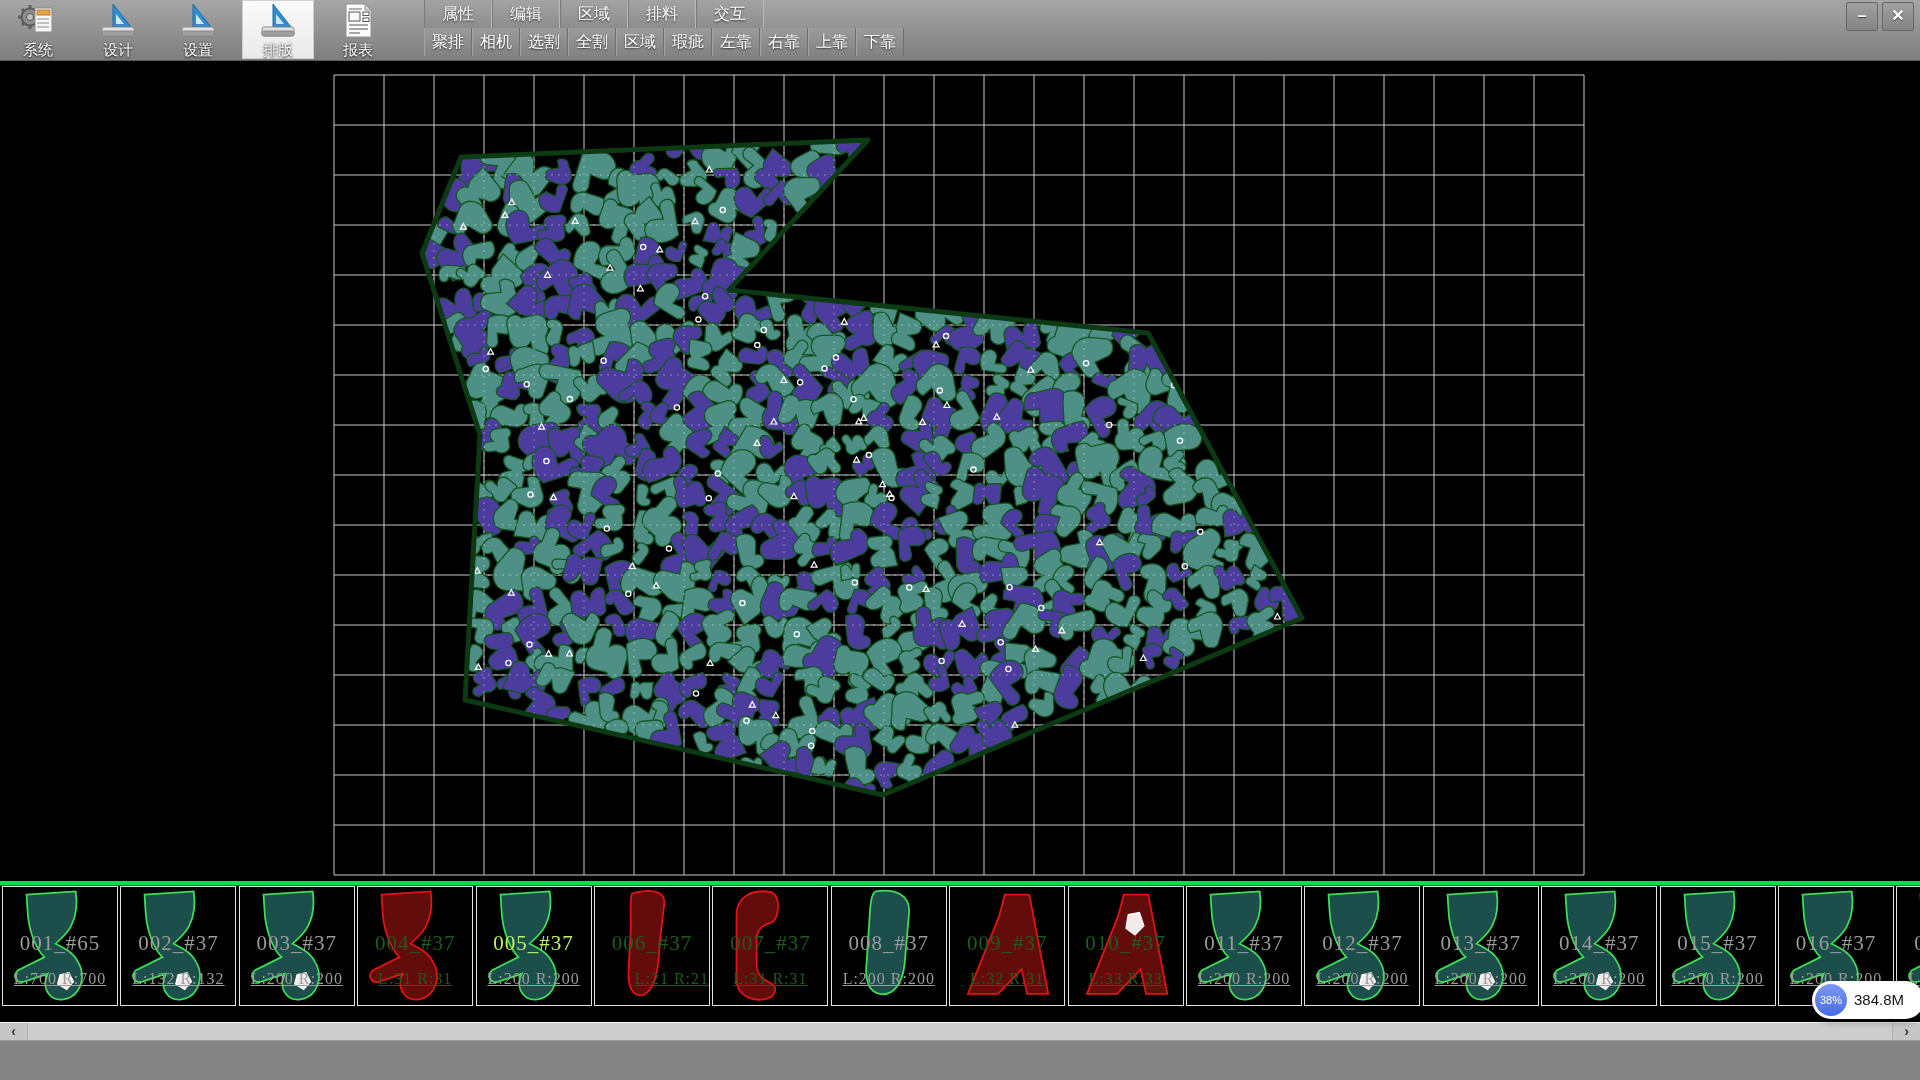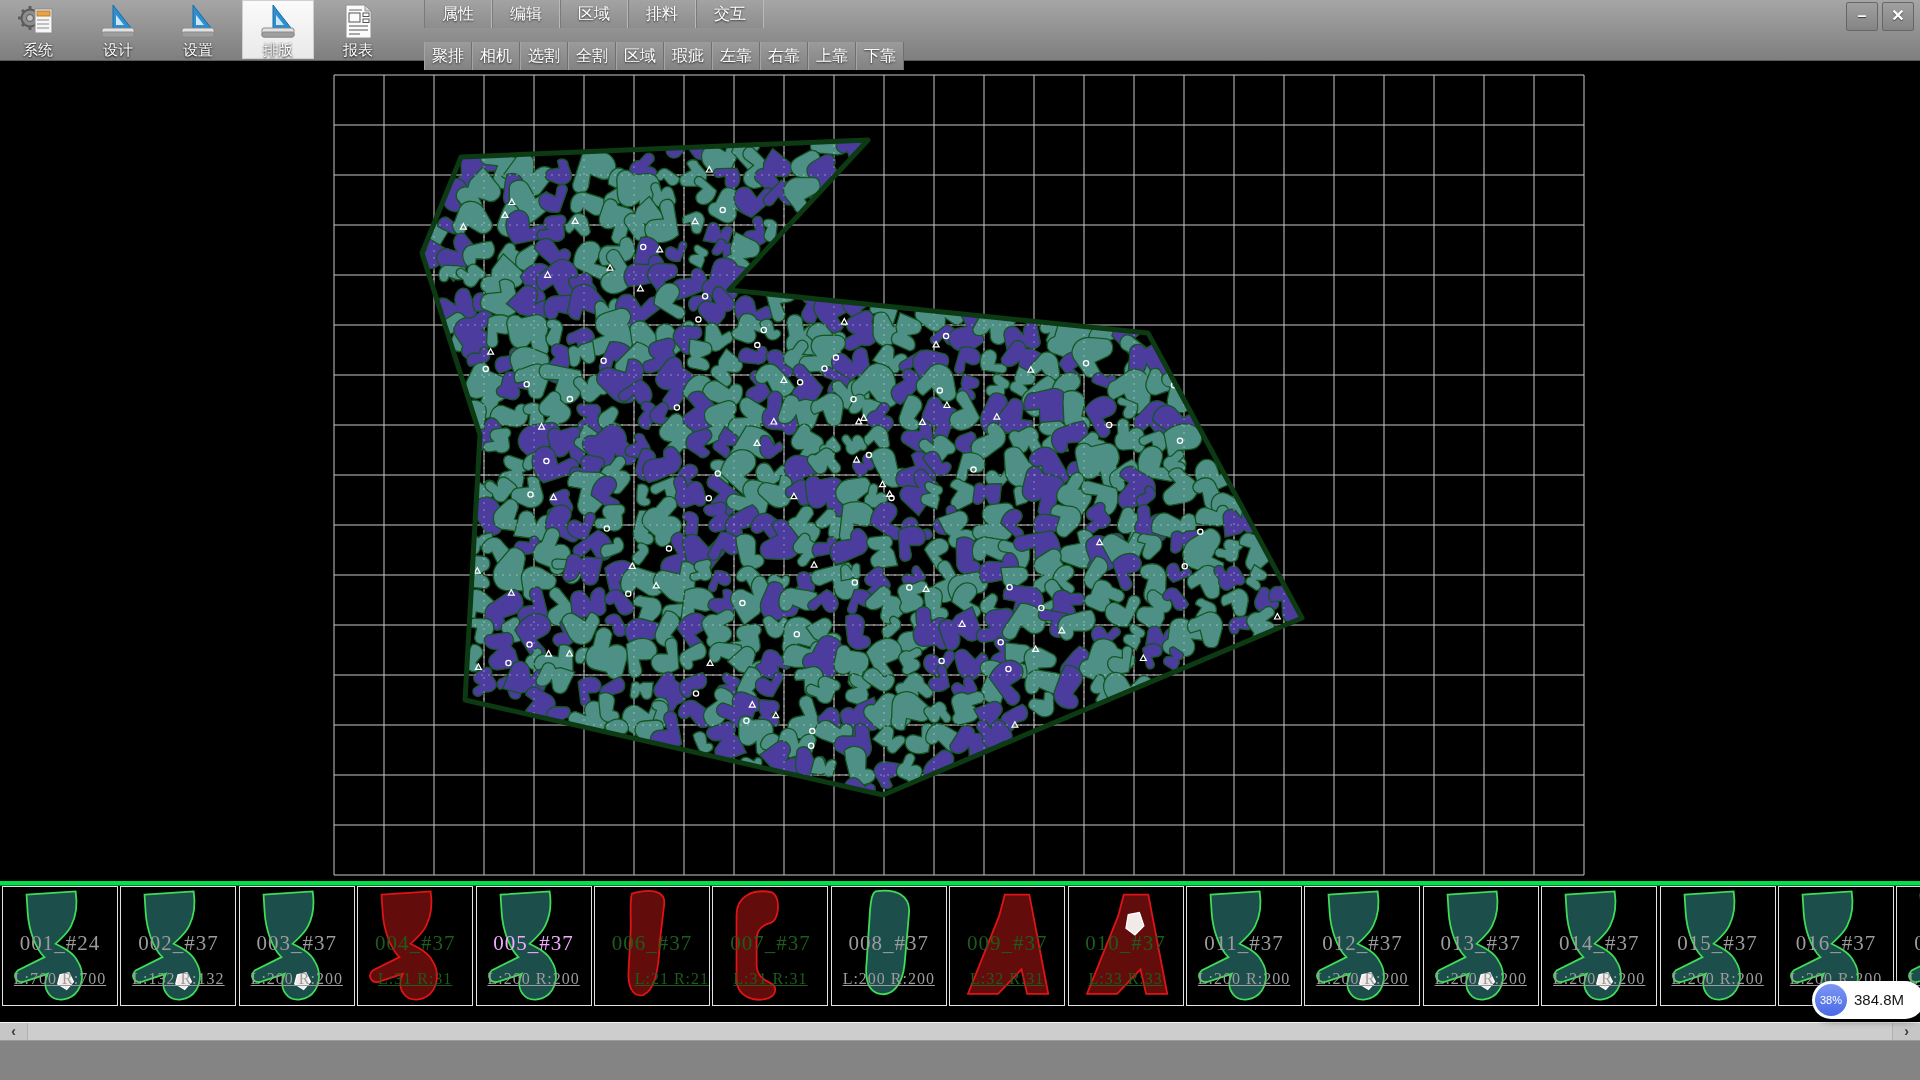--- a/index.html
+++ b/index.html
@@ -10,35 +10,35 @@
   }
   
   .toolbar{
     position:absolute;left:0;top:0;width:1920px;height:60px;
     background:linear-gradient(#a6a6a6,#909090 55%,#7e7e7e);
     border-bottom:1px solid #5c5c5c;z-index:10;
   }
   .big-btns{position:absolute;left:2px;top:0;height:60px;display:flex;}
   .big-btn{
     width:72px;height:59px;margin-right:8px;position:relative;cursor:pointer;
-    display:flex;flex-direction:column;align-items:center;justify-content:center;
+    display:flex;flex-direction:column;align-items:center;justify-content:space-between;
   }
   .big-btn.selected{background:linear-gradient(#fbfbfb,#e9e9e9);box-shadow:inset 0 0 0 1px #cfcfcf;}
   .big-btn .icon{width:40px;height:38px;margin-top:2px;}
   .big-btn .lbl{
     font-size:15px;color:#fff;line-height:18px;
     text-shadow:0 1px 2px rgba(0,0,0,.75), 0 0 2px rgba(0,0,0,.5);
   }
   .menu-rows{position:absolute;left:424px;top:0;}
   .mrow{display:flex;}
   .mrow1 .mbtn{
     width:68px;height:28px;border-right:1px solid #b9b9b9;border-left:1px solid #7a7a7a;
     background:linear-gradient(#a3a3a3,#8d8d8d);
   }
-  .mrow2{margin-top:14px;}
+  .mrow2{margin-top:0;}
   .mrow2 .mbtn{
     width:48px;height:28px;border-right:1px solid #6f6f6f;border-left:1px solid #a5a5a5;
     background:linear-gradient(#9b9b9b,#828282);
   }
   .mbtn{
     color:#fff;font-size:16px;text-align:center;line-height:28px;cursor:pointer;
     text-shadow:0 1px 2px rgba(0,0,0,.7);box-sizing:border-box;white-space:nowrap;overflow:hidden;
   }
   .win-ctrls{position:absolute;right:6px;top:2px;display:flex;gap:4px;z-index:11;}
   .win-btn{
@@ -826,21 +826,21 @@
 </div>
 
 <div class="greenline"></div>
 
 <div class="strip">
     <div class="cell" style="left: 2px;">
       <svg width="112" height="116" viewBox="0 0 100 104">
         <path d="M20,6 L64,3 C66,16 64,26 60,34 C56,42 50,46 46,50 C54,54 62,58 66,66 C71,74 71,84 66,92 C60,101 46,103 40,95 C36,90 36,83 39,77 L18,84 C11,86 7,79 12,74 L36,62 C28,54 22,38 21,22 Z" fill="#1c4f4b" stroke="#3fdc55" stroke-width="1.6"></path>
         <path d="M50,78 L58,76 L62,84 L56,91 L48,86 Z" fill="#f2e9e9" stroke="#ffffff" stroke-width="1.2"></path>
       </svg>
-      <div class="name" style="color: rgb(156, 156, 156);">001_#24</div>
+      <div class="name" style="color: rgb(156, 156, 156);">001_#65</div>
       <div class="lr" style="color: rgb(156, 156, 156);">L:700 R:700</div>
     </div>
     <div class="cell" style="left: 120.4px;">
       <svg width="112" height="116" viewBox="0 0 100 104">
         <path d="M20,6 L64,3 C66,16 64,26 60,34 C56,42 50,46 46,50 C54,54 62,58 66,66 C71,74 71,84 66,92 C60,101 46,103 40,95 C36,90 36,83 39,77 L18,84 C11,86 7,79 12,74 L36,62 C28,54 22,38 21,22 Z" fill="#1c4f4b" stroke="#3fdc55" stroke-width="1.6"></path>
         <path d="M50,78 L58,76 L62,84 L56,91 L48,86 Z" fill="#f2e9e9" stroke="#ffffff" stroke-width="1.2"></path>
       </svg>
       <div class="name" style="color: rgb(156, 156, 156);">002_#37</div>
       <div class="lr" style="color: rgb(156, 156, 156);">L:132 R:132</div>
     </div>
@@ -856,21 +856,21 @@
       <svg width="112" height="116" viewBox="0 0 100 104">
         <path d="M20,6 L64,3 C66,16 64,26 60,34 C56,42 50,46 46,50 C54,54 62,58 66,66 C71,74 71,84 66,92 C60,101 46,103 40,95 C36,90 36,83 39,77 L18,84 C11,86 7,79 12,74 L36,62 C28,54 22,38 21,22 Z" fill="#630c0c" stroke="#e01414" stroke-width="1.6"></path>
       </svg>
       <div class="name" style="color: rgb(29, 92, 29);">004_#37</div>
       <div class="lr" style="color: rgb(29, 92, 29);">L:31 R:31</div>
     </div>
     <div class="cell" style="left: 475.6px;">
       <svg width="112" height="116" viewBox="0 0 100 104">
         <path d="M20,6 L64,3 C66,16 64,26 60,34 C56,42 50,46 46,50 C54,54 62,58 66,66 C71,74 71,84 66,92 C60,101 46,103 40,95 C36,90 36,83 39,77 L18,84 C11,86 7,79 12,74 L36,62 C28,54 22,38 21,22 Z" fill="#1c4f4b" stroke="#3fdc55" stroke-width="1.6"></path>
       </svg>
-      <div class="name" style="color: #f0abfc;">005_#37</div>
+      <div class="name" style="color: #bef264;">005_#37</div>
       <div class="lr" style="color: rgb(156, 156, 156);">L:200 R:200</div>
     </div>
     <div class="cell" style="left: 594px;">
       <svg width="112" height="116" viewBox="0 0 100 104">
         <path d="M32,5 C50,0 62,3 61,14 L57,48 C56,76 52,92 42,96 C33,98 28,89 29,74 L31,36 C31,20 30,12 32,5 Z" fill="#630c0c" stroke="#e01414" stroke-width="1.6"></path>
       </svg>
       <div class="name" style="color: rgb(29, 92, 29);">006_#37</div>
       <div class="lr" style="color: rgb(29, 92, 29); text-align: right;">L:21 R:21</div>
     </div>
     <div class="cell" style="left: 712.4px;">

